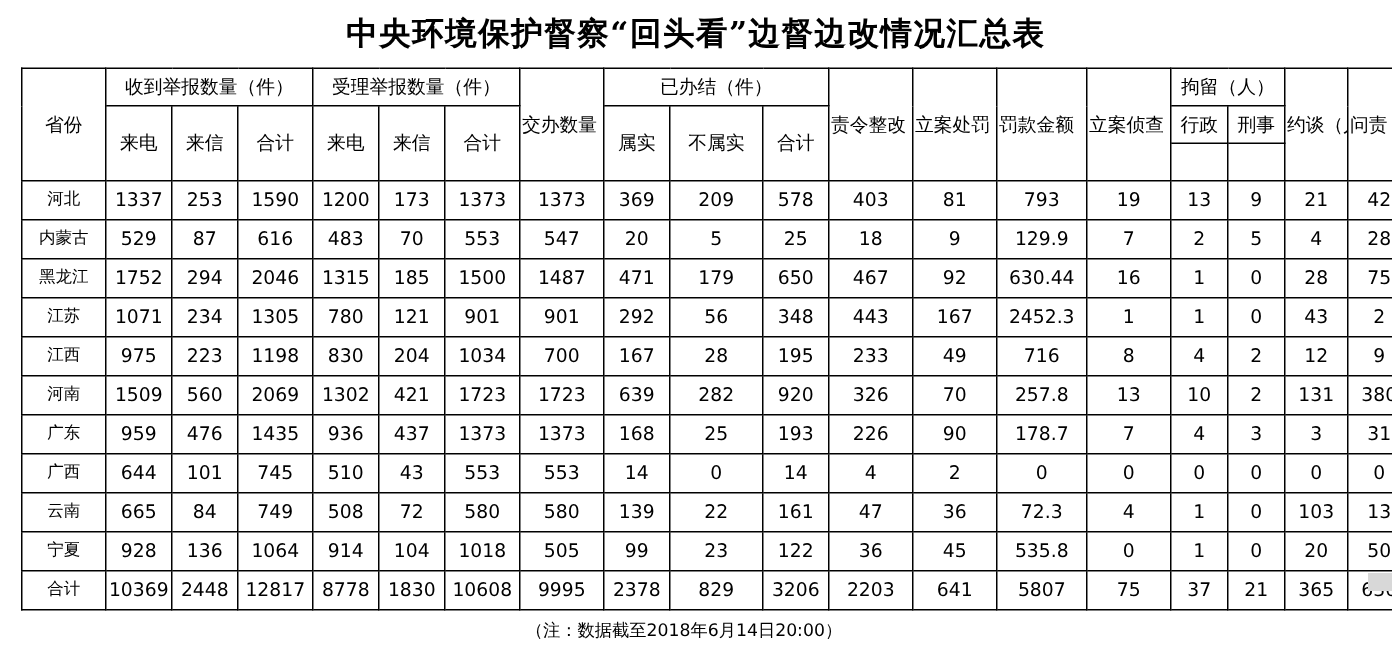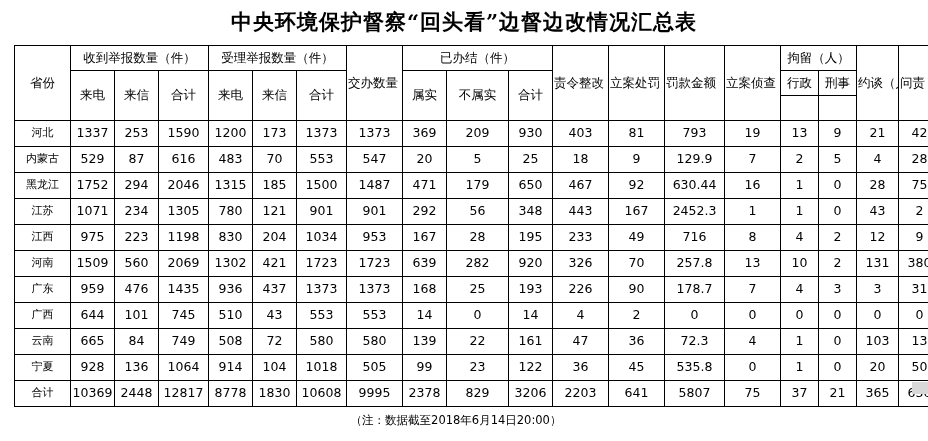--- a/index.html
+++ b/index.html
@@ -155,21 +155,21 @@
             <td class="prov">河北</td>
             <td>1337</td>
             <td>253</td>
             <td>1590</td>
             <td>1200</td>
             <td>173</td>
             <td>1373</td>
             <td>1373</td>
             <td>369</td>
             <td>209</td>
-            <td>930</td>
+            <td>578</td>
             <td>403</td>
             <td>81</td>
             <td>793</td>
             <td>19</td>
             <td>13</td>
             <td>9</td>
             <td>21</td>
             <td>42</td>
           </tr>
           <tr>
@@ -236,21 +236,21 @@
             <td>2</td>
           </tr>
           <tr>
             <td class="prov">江西</td>
             <td>975</td>
             <td>223</td>
             <td>1198</td>
             <td>830</td>
             <td>204</td>
             <td>1034</td>
-            <td>953</td>
+            <td>700</td>
             <td>167</td>
             <td>28</td>
             <td>195</td>
             <td>233</td>
             <td>49</td>
             <td>716</td>
             <td>8</td>
             <td>4</td>
             <td>2</td>
             <td>12</td>

